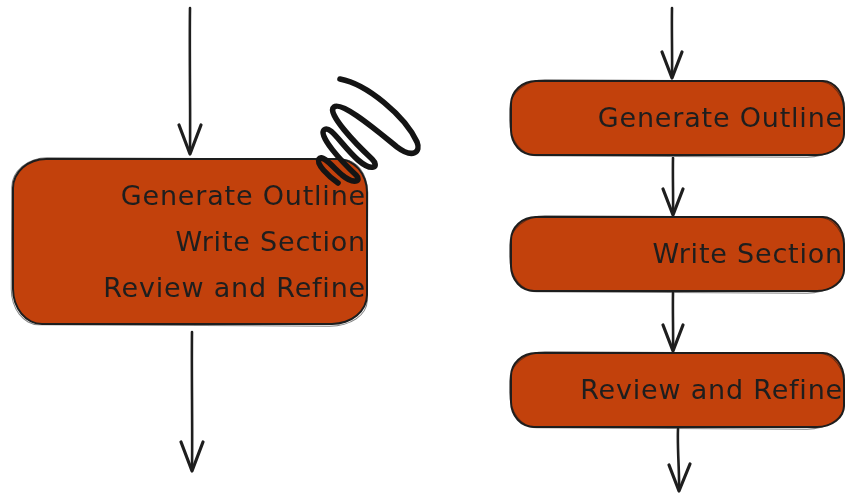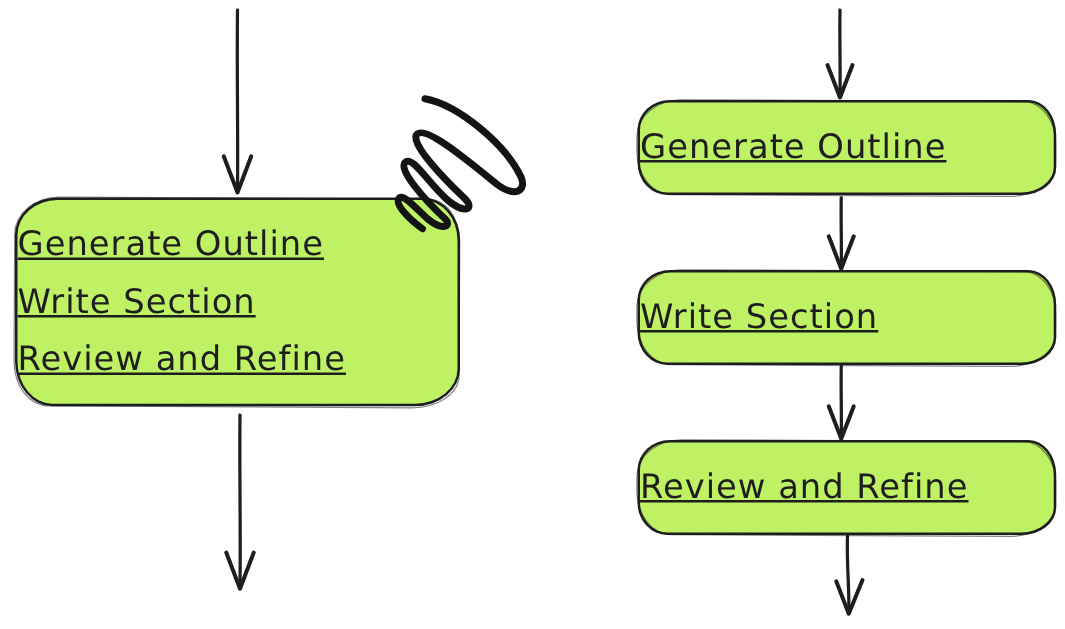--- a/index.html
+++ b/index.html
@@ -8,28 +8,27 @@
     width: 852px;
     height: 503px;
     background: #ffffff;
     overflow: hidden;
     font-family: "DejaVu Sans", sans-serif;
     color: #1e1e1e;
   }
   .node {
     position: absolute;
     box-sizing: border-box;
-    background: #bef264;
+    background: #c2410c;
     border: 2.2px solid #1e1e1e;
     display: flex;
     flex-direction: column;
-    align-items: flex-start;
+    align-items: flex-end;
     justify-content: center;
     text-align: center;
-    text-decoration: underline;
   }
   
   .node::before {
     content: "";
     position: absolute;
     left: -3px; top: -2px; right: -2px; bottom: -3px;
     border: 1.4px solid rgba(30,30,30,0.55);
     border-radius: 36px 26px 38px 28px / 30px 34px 26px 36px;
     transform: rotate(0.3deg);
     pointer-events: none;

